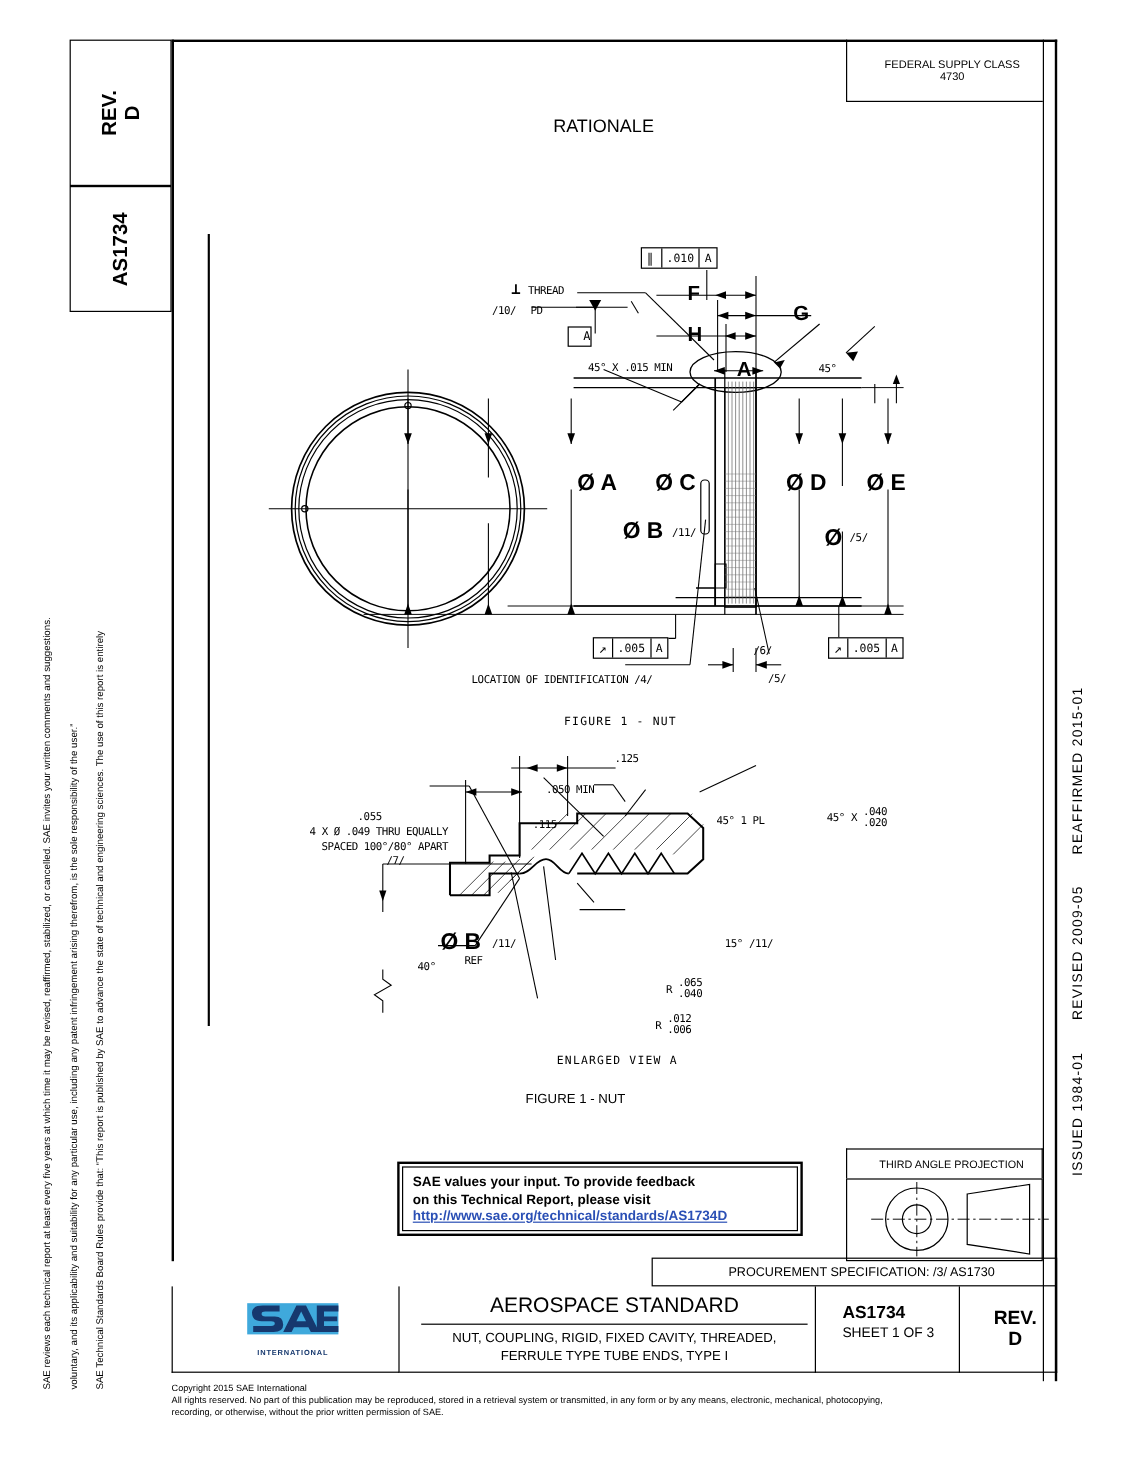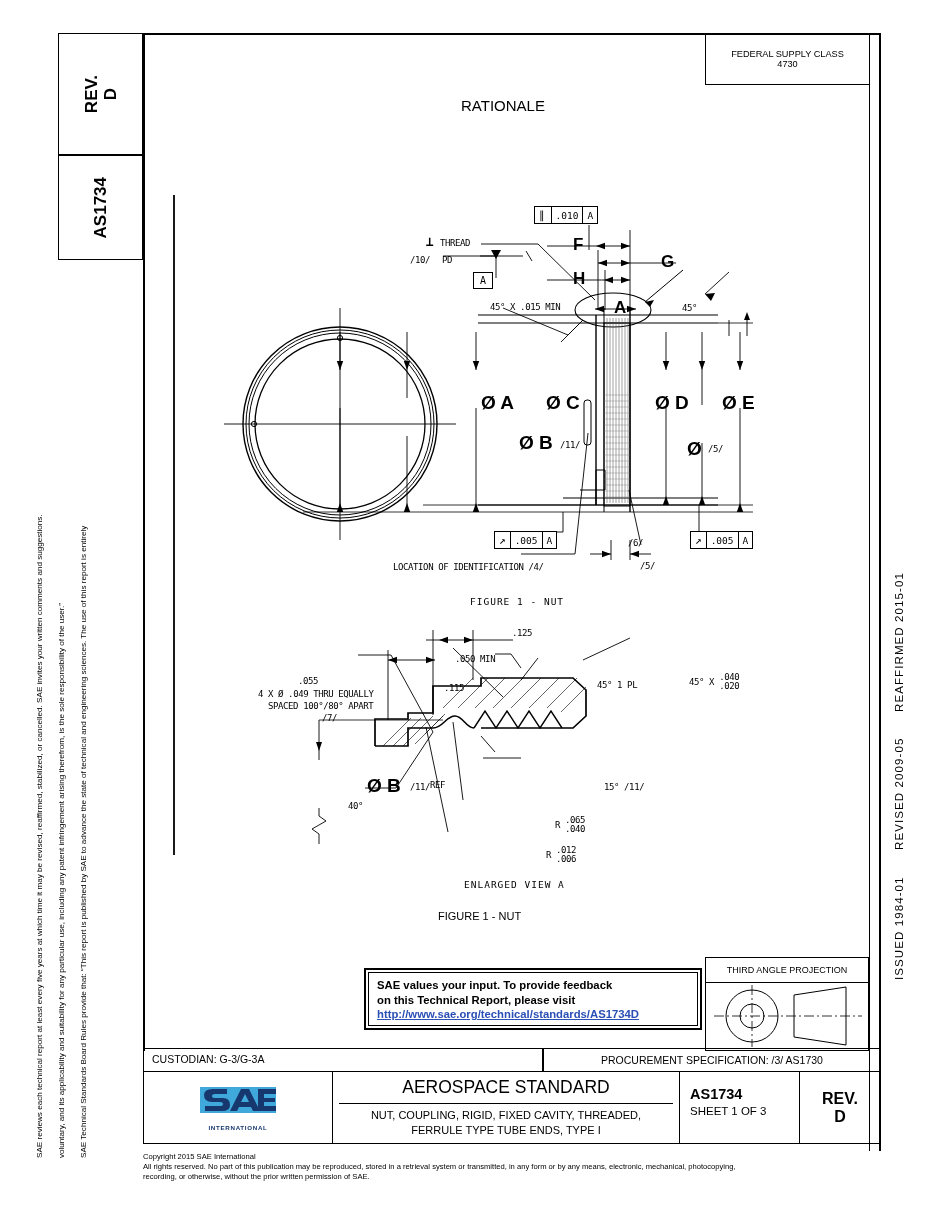--- a/index.html
+++ b/index.html
@@ -3,21 +3,21 @@
 <meta charset="utf-8">
 <title>AS1734 Rev D</title>
 <style>
   html,body{margin:0;padding:0;background:#fff;}
   body{width:950px;height:1230px;position:relative;overflow:hidden;
        font-family:"Liberation Sans",sans-serif;color:#000;}
   .page{position:absolute;inset:0;}
 
   
   .abs{position:absolute;}
-  .bx{position:absolute;border:1.6px solid #000;box-sizing:border-box;}
+  .bx{position:absolute;border:1.6px solid #000;box-sizing:border-box;padding-left:12px;}
   .ctr{display:flex;align-items:center;justify-content:center;text-align:center;}
 
   
   .legal{position:absolute;left:30px;top:270px;width:96px;height:900px;}
   .legal p{margin:0;position:absolute;writing-mode:vertical-rl;transform:rotate(180deg);
            font-size:8.1px;line-height:11.5px;font-family:"Liberation Sans",sans-serif;
            height:880px;white-space:pre-wrap;}
   .legal p.l1{left:48px;top:8px;width:24px;}
   .legal p.l2{left:26px;top:8px;width:24px;}
   .legal p.l3{left:4px;top:8px;width:24px;}
@@ -388,21 +388,21 @@
     </span>
   </div>
 
   <div class="dt" style="left:298px;top:676px;">.055</div>
   <div class="dt" style="left:258px;top:689px;">4 X Ø .049 THRU EQUALLY</div>
   <div class="dt" style="left:268px;top:701px;">SPACED 100°/80° APART</div>
   <div class="dt" style="left:322px;top:713px;">/7/</div>
 
   <div class="dt b" style="left:367px;top:775px;font-size:19px;">Ø B</div>
   <div class="dt" style="left:410px;top:782px;">/11/</div>
-  <div class="dt" style="left:387px;top:780px;margin-left:43px;">REF</div>
+  <div class="dt" style="left:387px;top:796px;">REF</div>
 
   <div class="dt" style="left:348px;top:801px;">40°</div>
   <div class="dt" style="left:604px;top:782px;">
     <span>15°</span>
     <span>/11/</span>
   </div>
 
   <div class="dt" style="left:555px;top:816px;">
     <span>R</span>
     <span style="display:inline-block;vertical-align:middle;line-height:9px;text-align:left;">
@@ -414,21 +414,21 @@
     <span>R</span>
     <span style="display:inline-block;vertical-align:middle;line-height:9px;text-align:left;">
       <span style="display:block;">.012</span>
       <span style="display:block;">.006</span>
     </span>
   </div>
 
   <div class="dt" style="left:464px;top:879px;font-size:9.5px;letter-spacing:1px;">ENLARGED VIEW A</div>
   <div class="abs" style="left:438px;top:910px;font-size:11px;">FIGURE 1 - NUT</div>
 
-  <div class="bx" style="left:331px;top:968px;width:338px;height:62px;border-width:2.4px;padding:2px;margin-left:33px;">
+  <div class="bx" style="left:331px;top:968px;width:338px;height:62px;border-width:2.4px;padding:2px;">
     <div style="border:1.4px solid #000;height:100%;box-sizing:border-box;padding:5px 8px;
                 font-size:11.3px;line-height:14.5px;font-weight:bold;">
       <div>SAE values your input. To provide feedback</div>
       <div>on this Technical Report, please visit</div>
       <div class="link">http://www.sae.org/technical/standards/AS1734D</div>
     </div>
   </div>
 
   <div class="bx" style="left:705px;top:957px;width:164px;height:25px;border-bottom:none;">
     <div class="ctr" style="height:100%;font-size:9px;">THIRD ANGLE PROJECTION</div>
@@ -440,23 +440,20 @@
         <circle cx="46" cy="33" r="12"></circle>
         <path d="M 88 12 L 140 4 L 140 62 L 88 54 Z"></path>
         <g stroke-dasharray="10 3 2 3" stroke-width="0.8">
           <line x1="46" y1="2" x2="46" y2="64"></line>
           <line x1="8" y1="33" x2="156" y2="33"></line>
         </g>
       </g>
     </svg>
   </div>
 
-  <div class="bx" style="left:143px;top:1048px;width:400px;height:24px;">
-    <div style="padding:4px 8px;font-size:10.5px;">CUSTODIAN: G-3/G-3A</div>
-  </div>
   <div class="bx ctr" style="left:543px;top:1048px;width:338px;height:24px;">
     <div style="font-size:10.5px;">PROCUREMENT SPECIFICATION: /3/ AS1730</div>
   </div>
 
   <div class="bx ctr" style="left:143px;top:1072px;width:190px;height:72px;border-top:none;">
     <div style="text-align:center;">
       <svg width="84" height="34" viewBox="0 0 84 34">
         <rect x="4" y="2" width="76" height="26" fill="#3FA9DC"></rect>
         <path d="M 8 10 q 0 -6 9 -6 h 14 v 5 h -12 q -3 0 -3 2 q 0 2 3 2 h 8 q 7 0 7 7 q 0 6 -8 6 h -17 v -5 h 15 q 3 0 3 -2 q 0 -2 -3 -2 h -8 q -8 0 -8 -7 z" fill="#16386E"></path>
         <path d="M 34 26 l 11 -22 h 8 l 11 22 h -7 l -2 -4 h -12 l -2 4 z m 11 -9 h 8 l -4 -8 z" fill="#16386E"></path>

